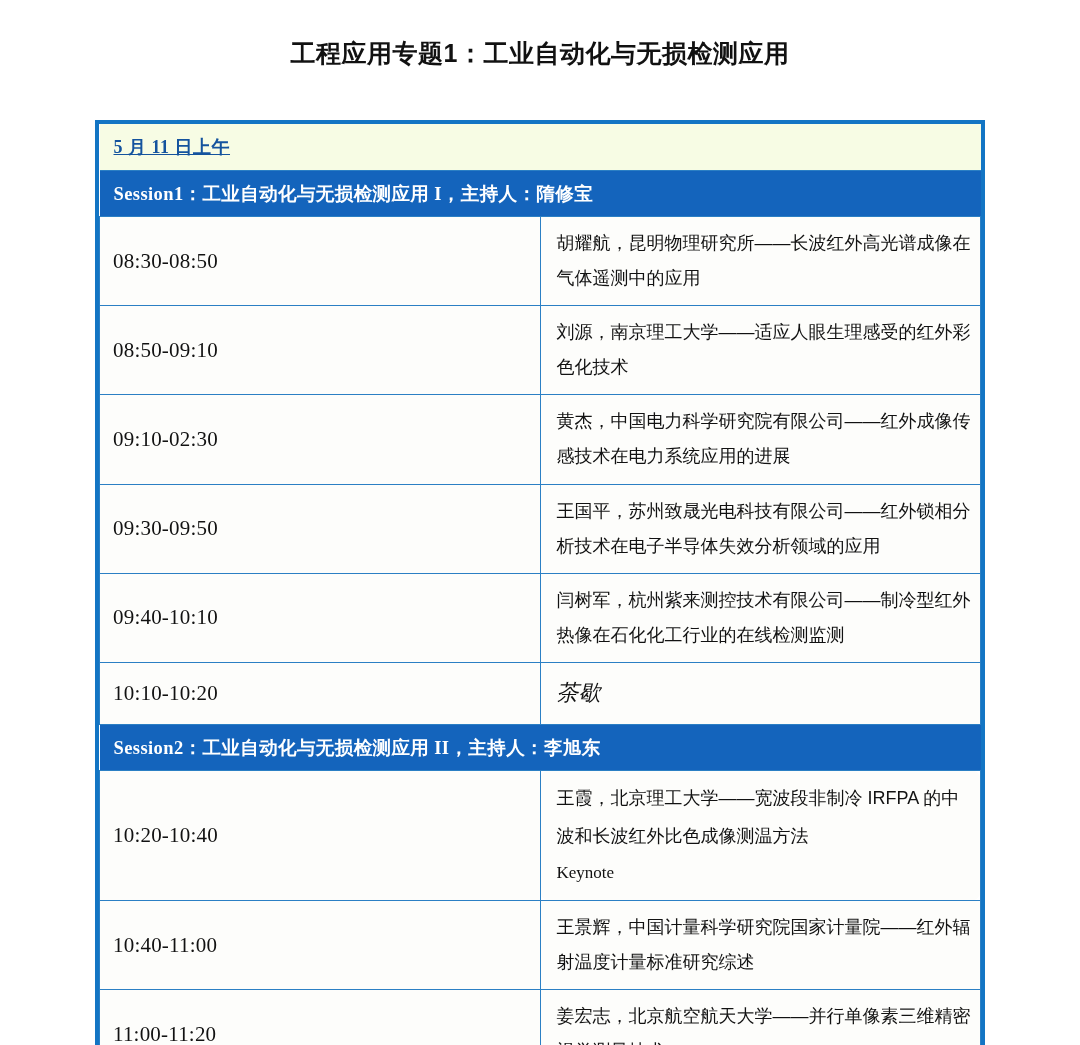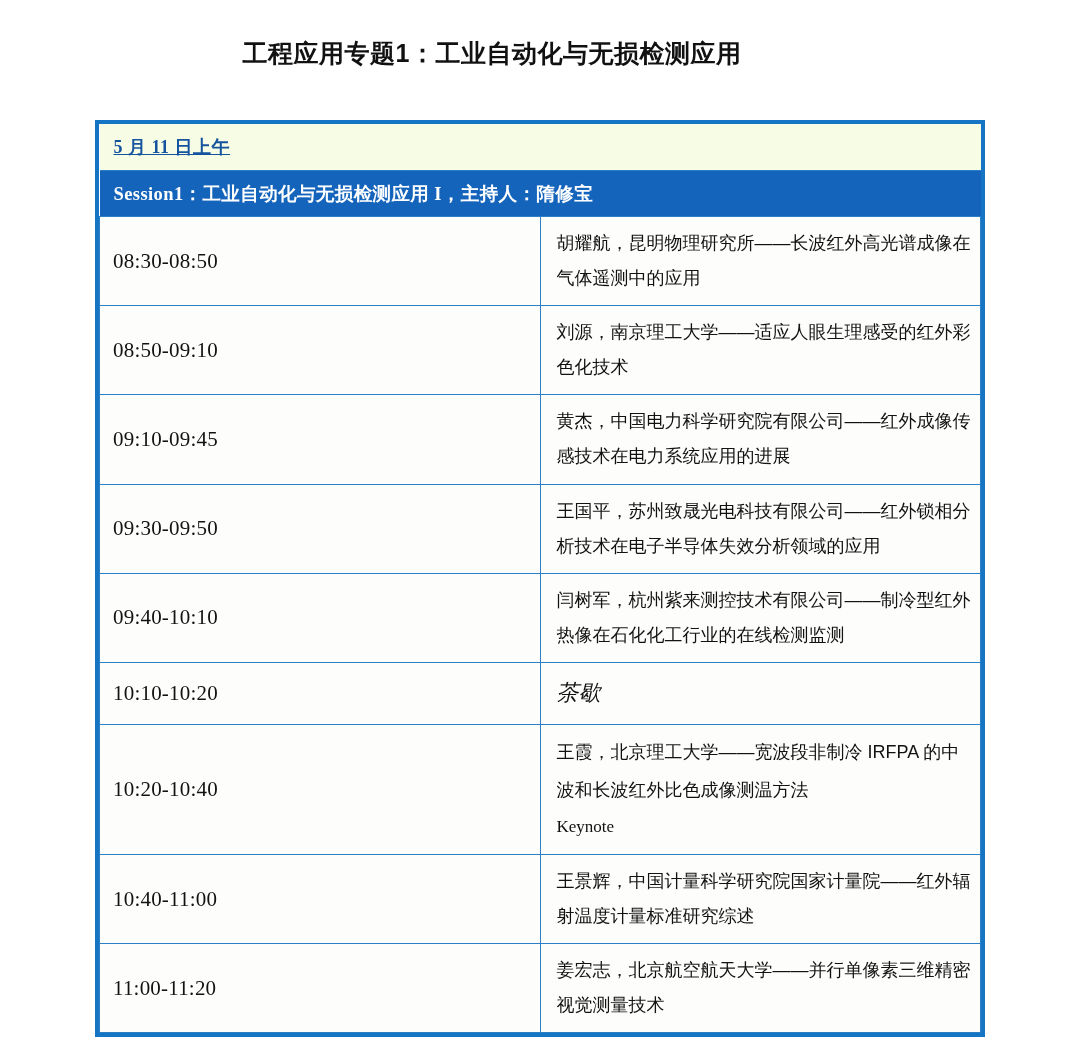--- a/index.html
+++ b/index.html
@@ -11,21 +11,21 @@
   body {
     width: 1080px;
     height: 1045px;
     font-family: "Liberation Serif", "DejaVu Serif", serif;
     color: #1a1a1a;
     overflow: hidden;
   }
 
   .page {
     position: relative;
-    width: 984px;
+    width: 1080px;
     height: 1045px;
     box-sizing: border-box;
   }
 
   
   .doc-title {
     text-align: center;
     font-family: "Liberation Sans", "DejaVu Sans", sans-serif;
     font-weight: bold;
     font-size: 25px;
@@ -158,21 +158,21 @@
               <span class="topic-text">胡耀航，昆明物理研究所——长波红外高光谱成像在气体遥测中的应用</span>
             </td>
           </tr>
           <tr>
             <td class="time-cell">08:50-09:10</td>
             <td class="topic-cell">
               <span class="topic-text">刘源，南京理工大学——适应人眼生理感受的红外彩色化技术</span>
             </td>
           </tr>
           <tr>
-            <td class="time-cell">09:10-09:45</td>
+            <td class="time-cell">09:10-02:30</td>
             <td class="topic-cell">
               <span class="topic-text">黄杰，中国电力科学研究院有限公司——红外成像传感技术在电力系统应用的进展</span>
             </td>
           </tr>
           <tr>
             <td class="time-cell">09:30-09:50</td>
             <td class="topic-cell">
               <span class="topic-text">王国平，苏州致晟光电科技有限公司——红外锁相分析技术在电子半导体失效分析领域的应用</span>
             </td>
           </tr>
@@ -181,20 +181,23 @@
             <td class="topic-cell">
               <span class="topic-text">闫树军，杭州紫来测控技术有限公司——制冷型红外热像在石化化工行业的在线检测监测</span>
             </td>
           </tr>
           <tr>
             <td class="time-cell">10:10-10:20</td>
             <td class="topic-cell break-cell">
               <span class="topic-text">茶歇</span>
             </td>
           </tr>
+          <tr class="session-row">
+            <td colspan="2"><span class="sess-label">Session2：工业自动化与无损检测应用 II，主持人：李旭东</span></td>
+          </tr>
           <tr class="tall">
             <td class="time-cell">10:20-10:40</td>
             <td class="topic-cell">
               <span class="topic-text">王霞，北京理工大学——宽波段非制冷 IRFPA 的中波和长波红外比色成像测温方法</span>
               <span class="kw">Keynote</span>
             </td>
           </tr>
           <tr>
             <td class="time-cell">10:40-11:00</td>
             <td class="topic-cell">

